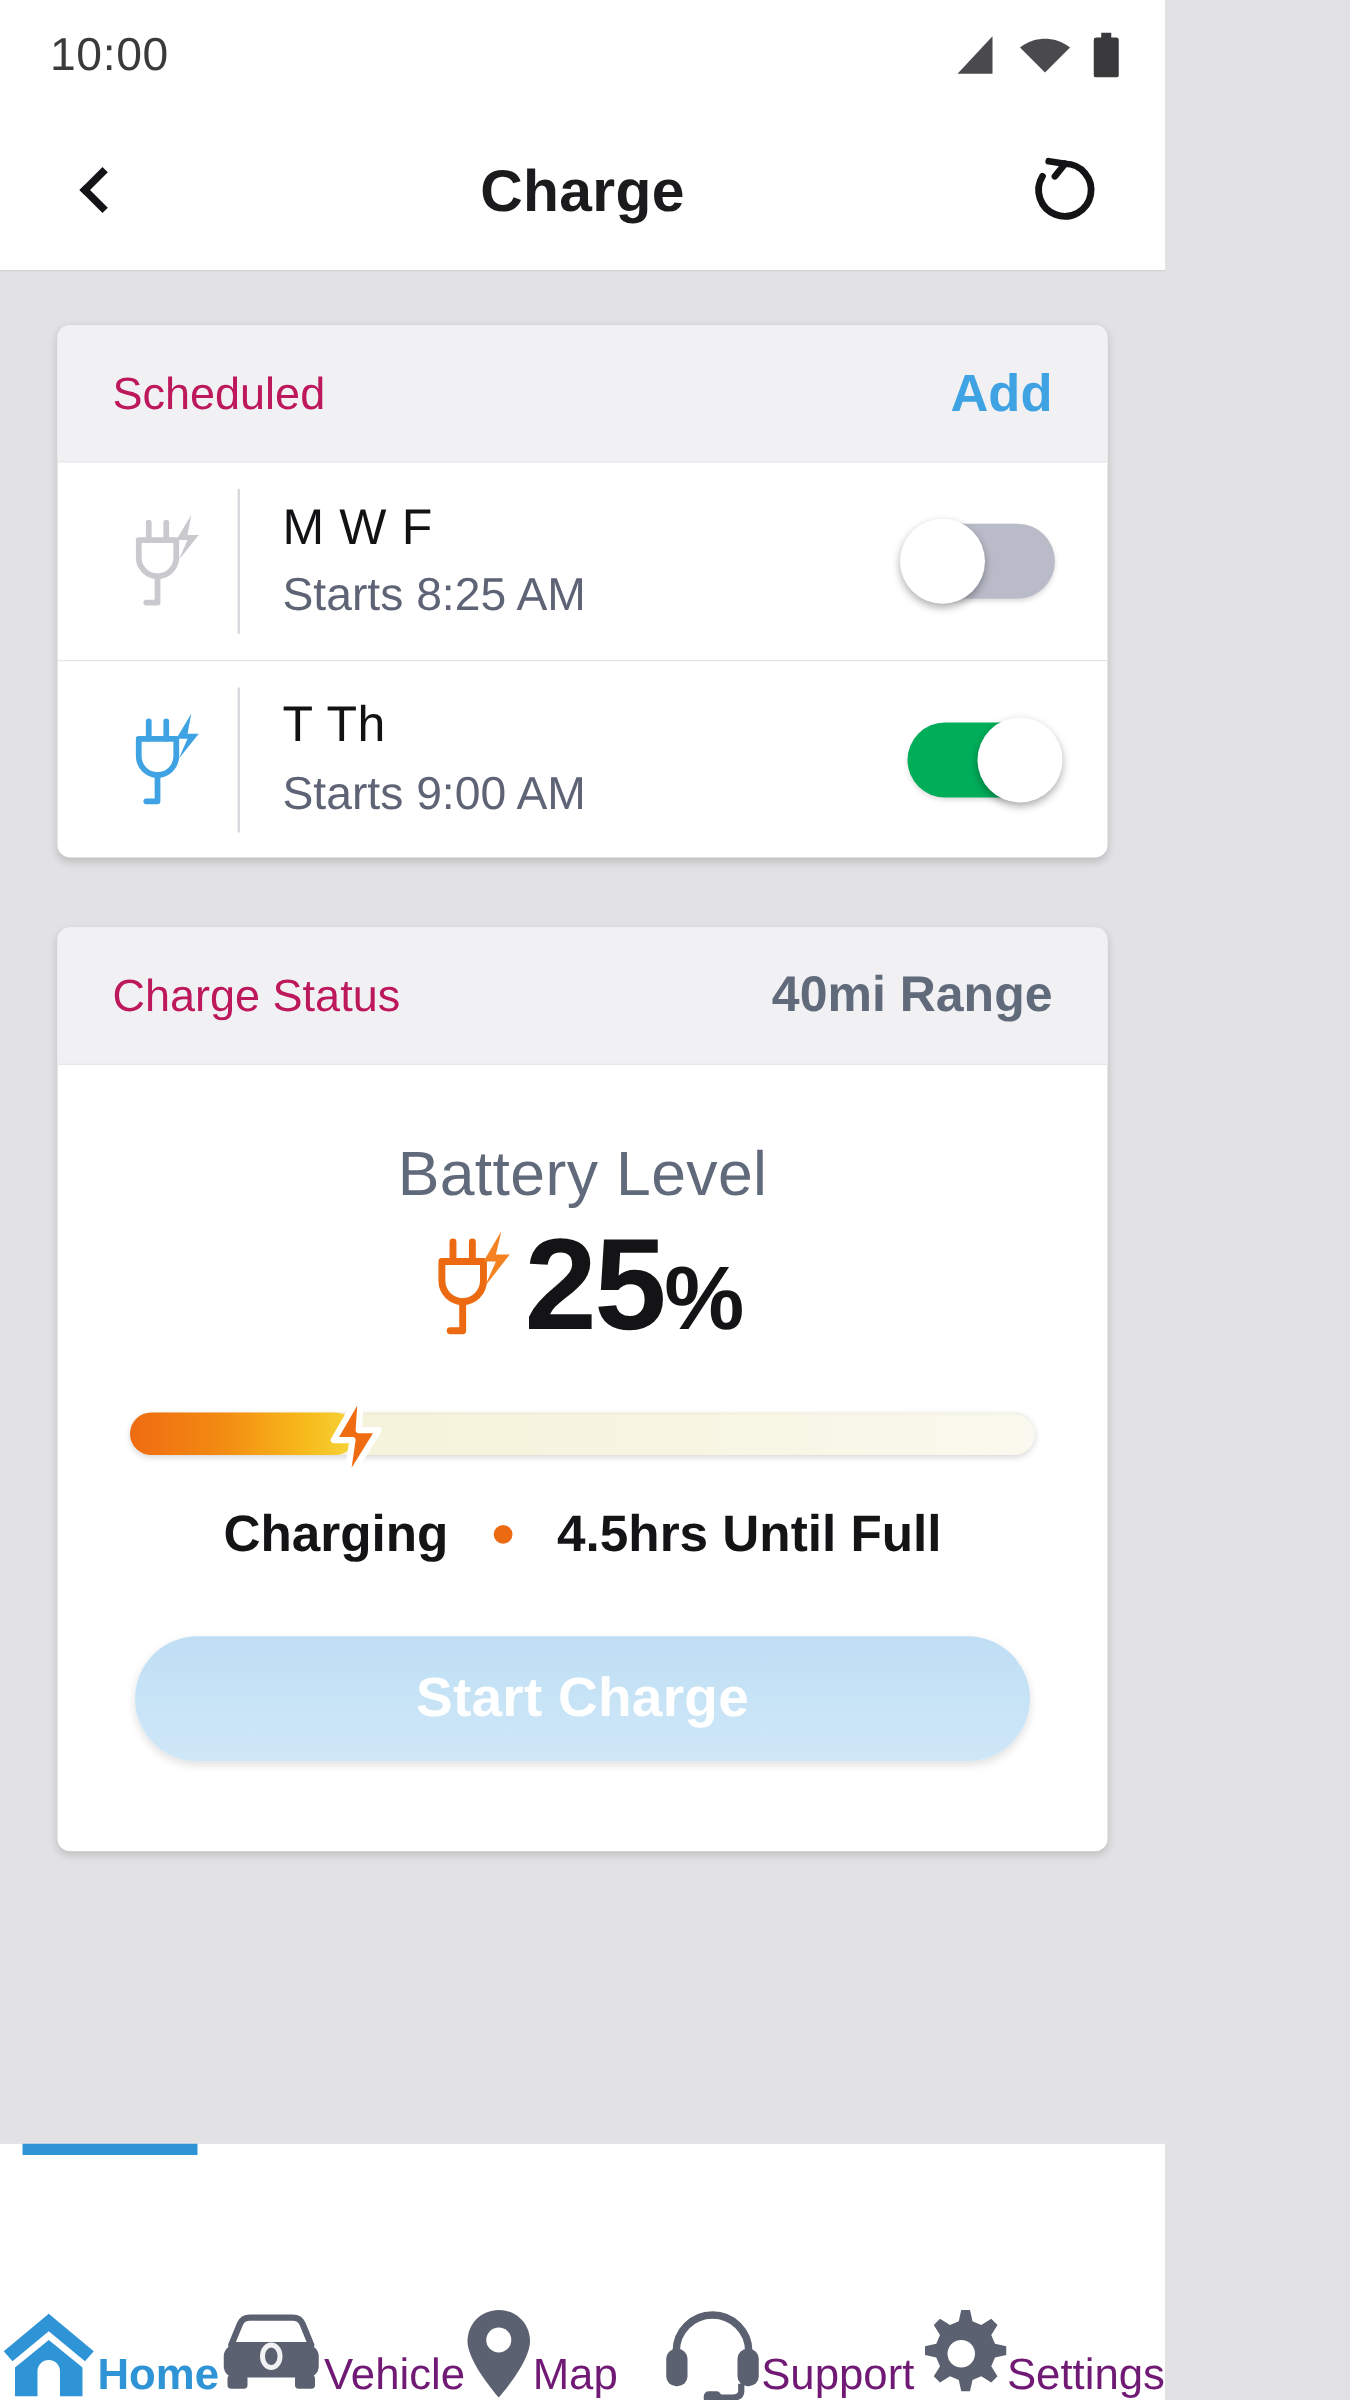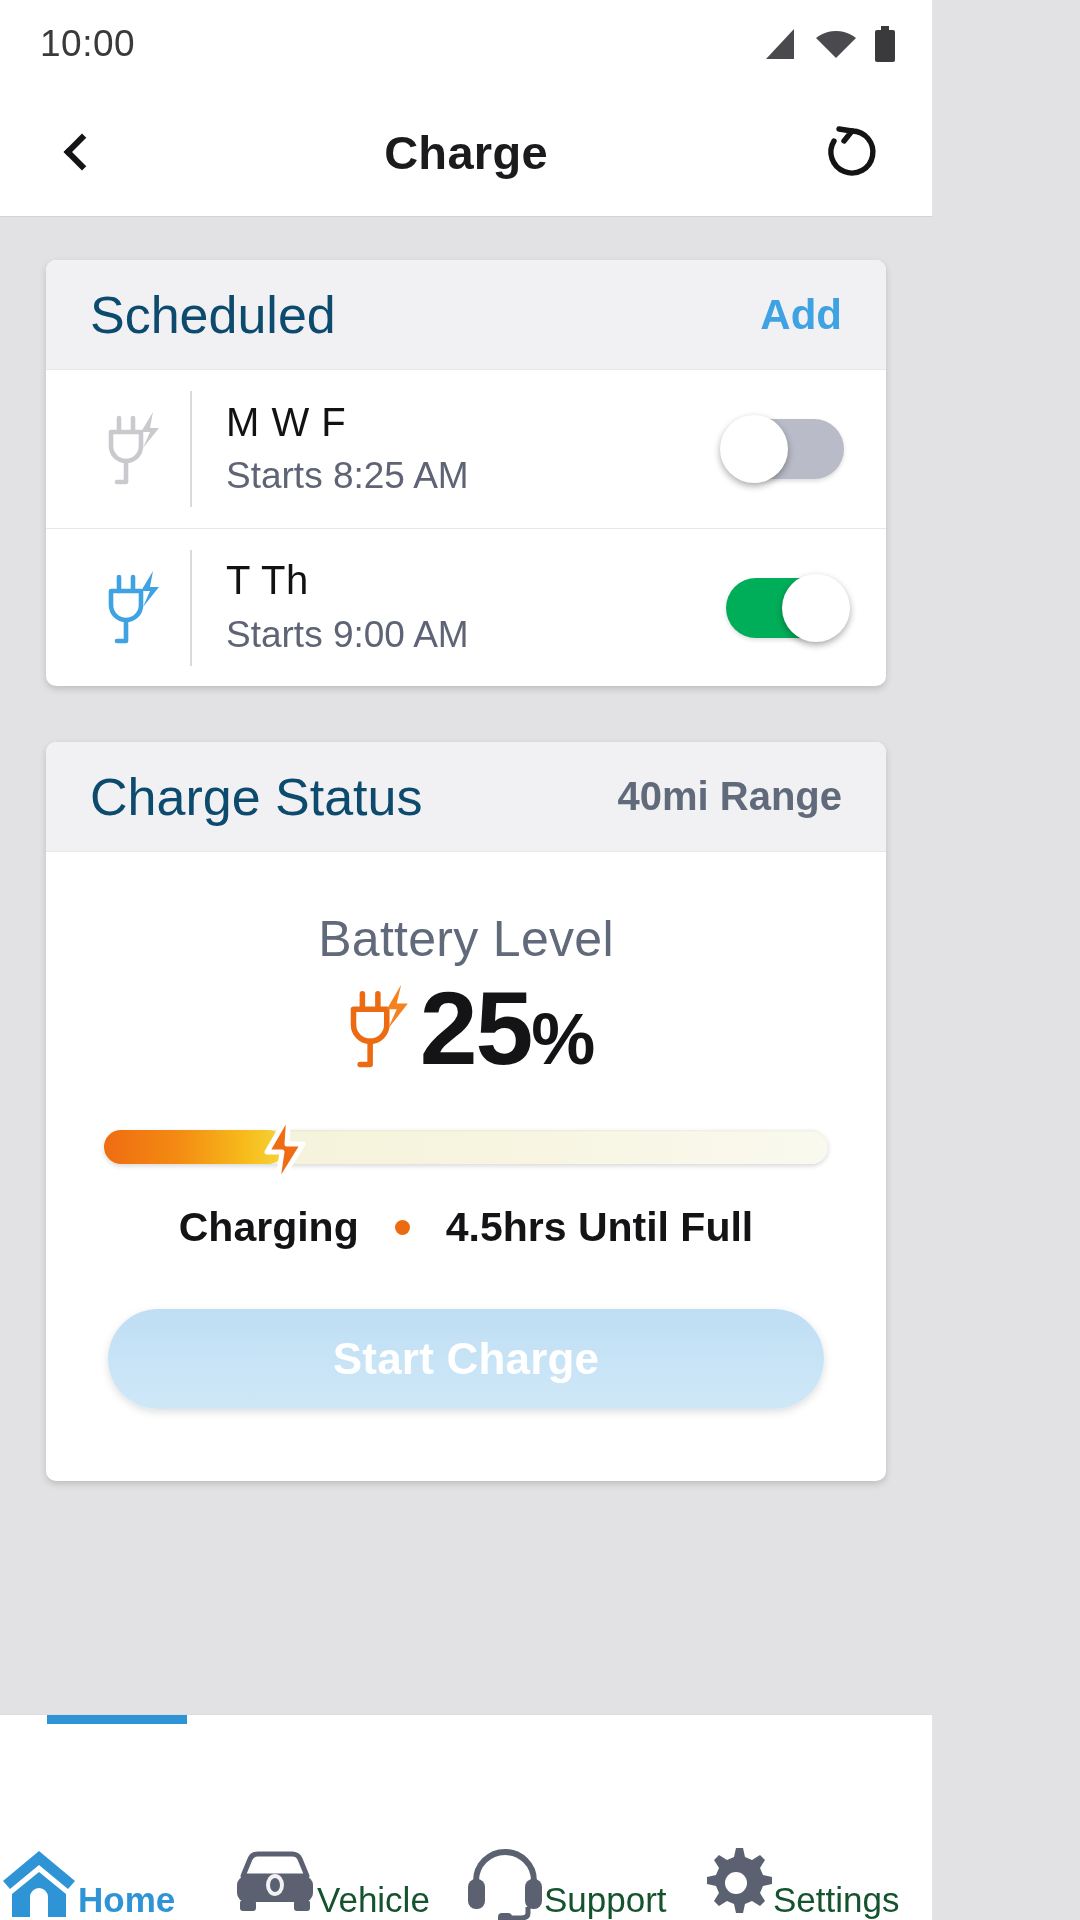--- a/index.html
+++ b/index.html
@@ -49,21 +49,21 @@
     background:#ffffff; border-radius:10px; overflow:hidden;
     box-shadow:0 3px 7px rgba(0,0,0,.16);
   }
   .card + .card { margin-top:56px; }
 
   .card-head {
     background:#f1f1f4; height:110px;
     display:flex; align-items:center; justify-content:space-between;
     padding:0 44px; border-bottom:1px solid #e7e7ea;
   }
-  .card-head-title { font-size:52px; color:#0c4a6e; }
+  .card-head-title { font-size:36px; color:#be185d; }
   .card-head-action { font-size:42px; color:#3fa2e3; font-weight:700; cursor:pointer; }
   .card-head-meta { font-size:40px; color:#616a7a; font-weight:700; }
 
   
   .sched-row { height:158px; display:flex; align-items:center; padding:0 42px 0 40px; }
   .sched-row + .sched-row { border-top:1px solid #e6e6e9; }
   .sched-icon { width:96px; display:flex; align-items:center; justify-content:center; flex:0 0 96px; }
   .sched-sep { width:2px; height:116px; background:#d9d9de; margin:0 34px 0 8px; flex:0 0 2px; }
   .sched-text { flex:1 1 auto; }
   .sched-days { font-size:40px; color:#121214; letter-spacing:.5px; line-height:1.28; }
@@ -117,21 +117,21 @@
   .bottomnav {
     flex:0 0 206px; background:#ffffff; display:flex; align-items:stretch;
     border-top:1px solid #dcdce0;
   }
   .nav-item {
     flex:1 1 0; display:flex; flex-direction:row; align-items:flex-end;
     justify-content:flex-start; padding-top:44px; position:relative; cursor:pointer;
   }
   .nav-indicator { position:absolute; top:0; left:50%; transform:translateX(-50%); width:140px; height:9px; background:#2f94d6; }
   .nav-icon { height:74px; display:flex; align-items:center; justify-content:center; }
-  .nav-label { font-size:35px; margin-top:10px; color:#14532d; }
+  .nav-label { font-size:35px; margin-top:10px; color:#701a75; }
   .nav-item.active .nav-label { color:#2f94d6; font-weight:700; }
 </style>
 </head>
 <body>
 
 <div class="screen">
 
   <div class="statusbar">
     <div class="status-time">10:00</div>
     <div class="status-icons">
@@ -270,20 +270,29 @@
           <rect x="4" y="26" width="76" height="26" rx="9" fill="#5b6170"></rect>
           <rect x="7" y="50" width="16" height="11" rx="3" fill="#5b6170"></rect>
           <rect x="61" y="50" width="16" height="11" rx="3" fill="#5b6170"></rect>
           <ellipse cx="42" cy="35" rx="9" ry="11" fill="#f2f2f4"></ellipse>
           <ellipse cx="42" cy="35" rx="5" ry="7" fill="#5b6170"></ellipse>
         </svg>
       </div>
       <div class="nav-label">Vehicle</div>
     </div>
 
+    <div class="nav-item">
+      <div class="nav-icon">
+        <svg width="54" height="74" viewBox="0 0 54 74">
+          <path d="M27 2 C13 2 2 13 2 27 C2 44 27 72 27 72 C27 72 52 44 52 27 C52 13 41 2 27 2 Z" fill="#5b6170"></path>
+          <circle cx="27" cy="26" r="10" fill="#ffffff"></circle>
+        </svg>
+      </div>
+      <div class="nav-label">Map</div>
+    </div>
 
     <div class="nav-item">
       <div class="nav-icon">
         <svg width="78" height="76" viewBox="0 0 78 76">
           <path d="M10 44 L10 36 A29 29 0 0 1 68 36 L68 44" fill="none" stroke="#5b6170" stroke-width="6"></path>
           <rect x="2" y="34" width="17" height="30" rx="8" fill="#5b6170"></rect>
           <rect x="59" y="34" width="17" height="30" rx="8" fill="#5b6170"></rect>
           <path d="M62 62 L62 68 Q62 73 55 73 L44 73" fill="none" stroke="#5b6170" stroke-width="5"></path>
           <rect x="32" y="68" width="14" height="10" rx="4" fill="#5b6170"></rect>
         </svg>

